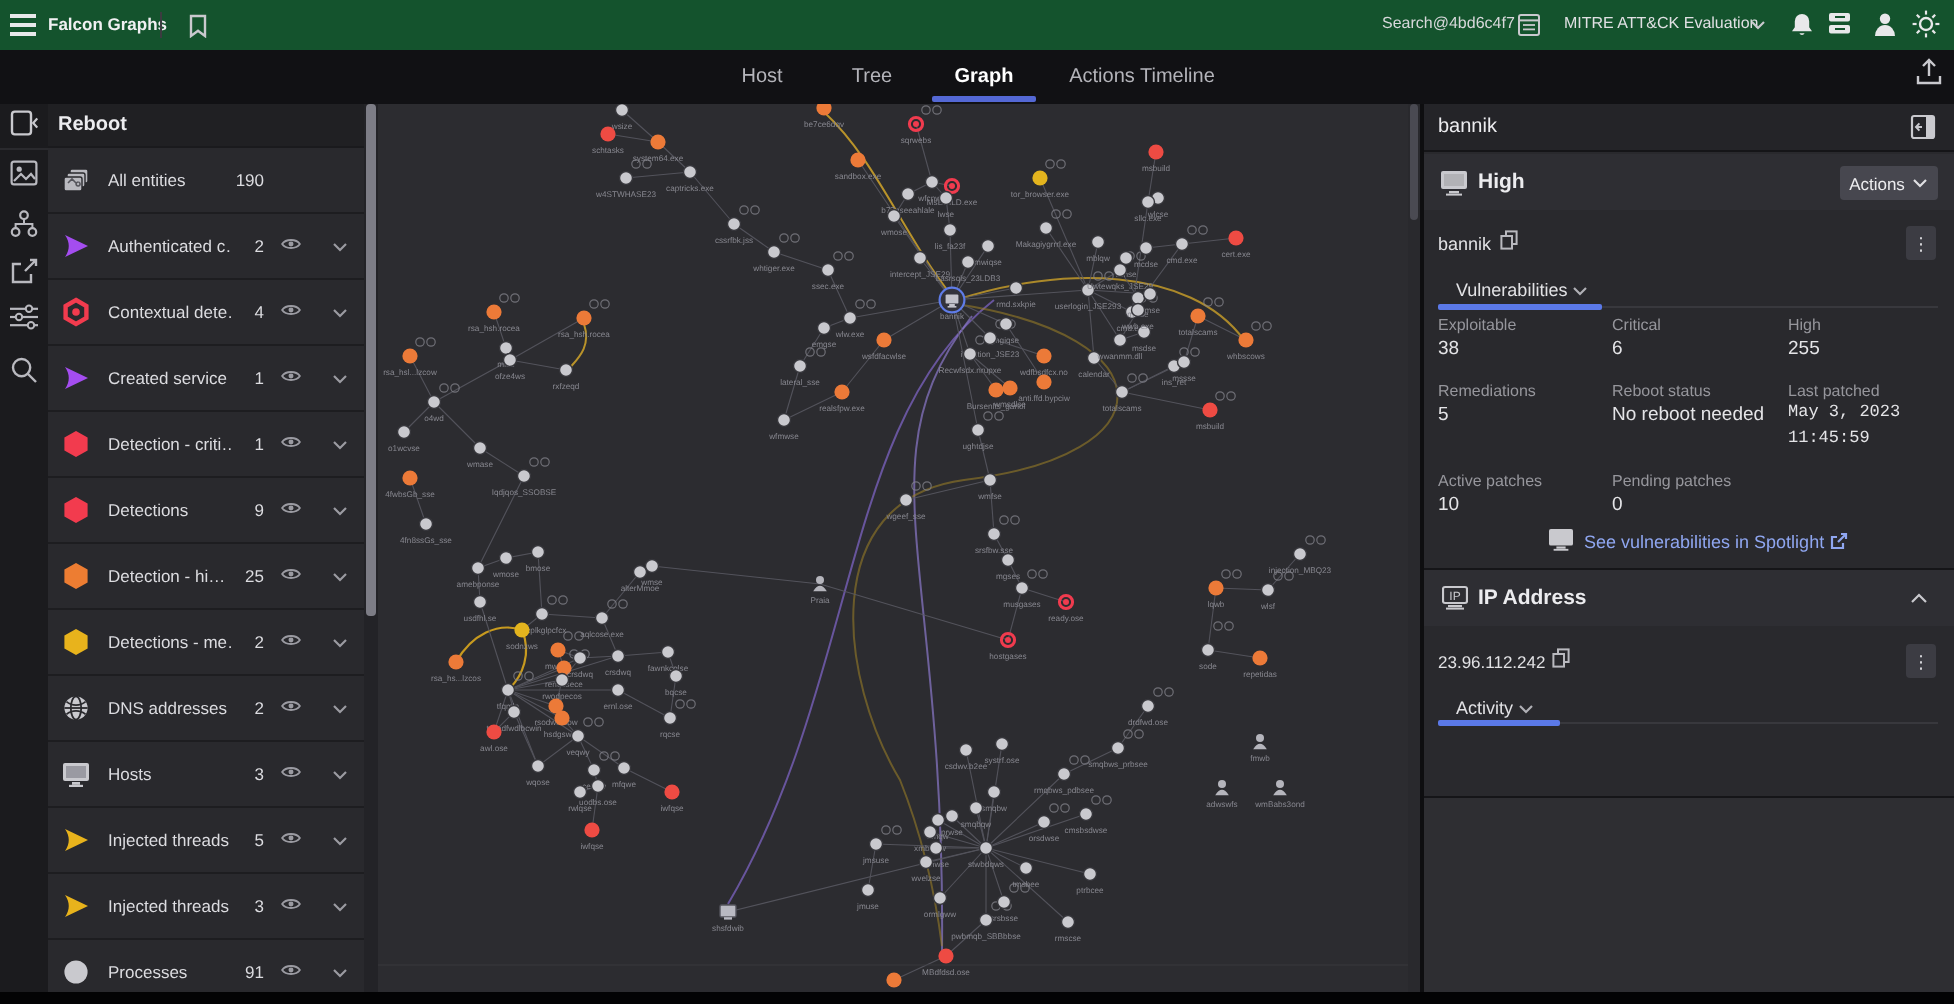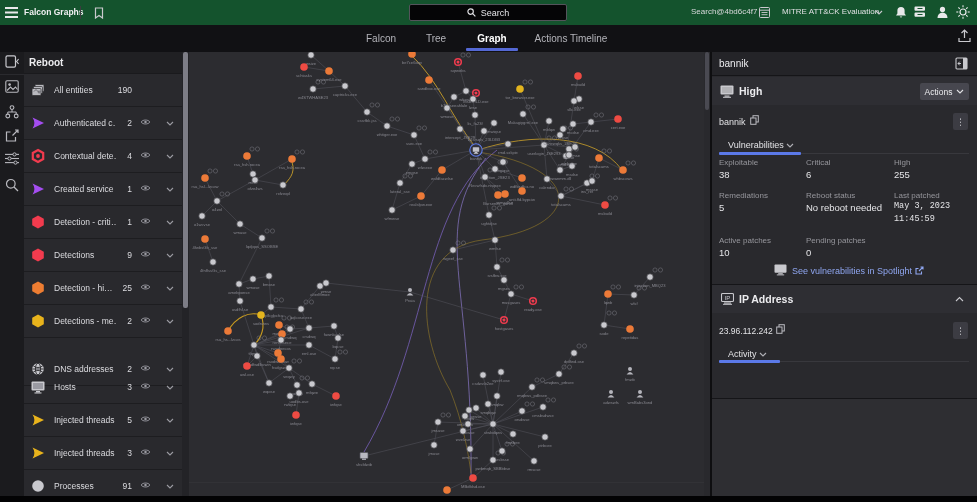--- a/index.html
+++ b/index.html
@@ -48,27 +48,20 @@
         <rect width="13" height="2"></rect>
         <rect y="4.5" width="13" height="2"></rect>
         <rect y="9" width="13" height="2"></rect>
       </g>
     </svg>
   <div class="abs" style="left:24px;top:7px;font-size:8.5px;font-weight:bold;color:#f0f0f2">Falcon Graphs</div>
   <div class="abs" style="left:80px;top:6px;width:1px;height:13px;background:#3c3c40"></div>
   <svg class="abs" style="left:94px;top:7px" width="10" height="12" viewBox="0 0 10 12">
       <path d="M1.5 1 h7 v10 l-3.5 -2.6 L1.5 11 Z" fill="none" stroke="#c9c9ce" stroke-width="1.2"></path>
     </svg>
-  <div class="abs" id="searchbox">
-      <svg width="9" height="9" viewBox="0 0 10 10">
-        <circle cx="4" cy="4" r="3" fill="none" stroke="#e3e3e6" stroke-width="1.3"></circle>
-        <line x1="6.3" y1="6.3" x2="9.3" y2="9.3" stroke="#e3e3e6" stroke-width="1.3"></line>
-      </svg>
-      <span>Search</span>
-    </div>
   <div class="abs" style="left:691px;top:7px;font-size:8px;color:#d8d8db">Search@4bd6c4f7</div>
   <svg class="abs" style="left:759px;top:7px" width="11" height="11" viewBox="0 0 11 11">
       <rect x="0.5" y="0.5" width="10" height="10" rx="1" fill="none" stroke="#c9c9ce"></rect>
       <line x1="0.5" y1="3.2" x2="10.5" y2="3.2" stroke="#c9c9ce"></line>
       <line x1="2.5" y1="5.5" x2="8.5" y2="5.5" stroke="#c9c9ce" stroke-width="0.9"></line>
       <line x1="2.5" y1="7.7" x2="8.5" y2="7.7" stroke="#c9c9ce" stroke-width="0.9"></line>
     </svg>
   <div class="abs" style="left:782px;top:7px;font-size:8px;color:#e0e0e3">MITRE ATT&amp;CK Evaluation</div>
   <svg class="abs" style="left:875px;top:10px" width="8" height="5" viewBox="0 0 8 5">
       <path d="M1 1 L4 4 L7 1" fill="none" stroke="#c9c9ce" stroke-width="1.1"></path>
@@ -100,21 +93,21 @@
         <line x1="10.2" y1="3.8" x2="11.6" y2="2.4"></line>
       </g>
     </svg>
 </div>
 <div class="abs" id="tabbar">
   <svg class="abs" style="left:958px;top:4px" width="13" height="14" viewBox="0 0 13 14">
       <path d="M6.5 1 v8 M3.5 4 L6.5 1 l3 3" fill="none" stroke="#c9c9ce" stroke-width="1.2"></path>
       <path d="M1 9 v3.5 h11 V9" fill="none" stroke="#c9c9ce" stroke-width="1.2"></path>
     </svg>
 </div>
-<div class="abs tab" style="left:356px;width:50px">Falcon</div>
+<div class="abs tab" style="left:356px;width:50px">Host</div>
 <div class="abs tab" style="left:414px;width:44px">Tree</div>
 <div class="abs tab" style="left:466px;width:52px;color:#fff;font-weight:bold">Graph</div>
 <div class="abs tab" style="left:526px;width:90px">Actions Timeline</div>
 <div class="abs" id="underline"></div>
 
 <div class="abs" id="rail">
   <svg class="abs" style="left:5px;top:3px" width="14" height="13" viewBox="0 0 14 13">
       <rect x="1" y="0.8" width="9.5" height="11.4" rx="1.4" fill="none" stroke="#c9c9ce" stroke-width="1.2"></rect>
       <path d="M13.6 4.2 L11.6 6.5 l2 2.3" fill="none" stroke="#c9c9ce" stroke-width="1.1"></path>
     </svg>
@@ -260,21 +253,21 @@
     <span class="nm">Detections - me…</span>
     <span class="ct">2</span>
     <span class="eye"><svg width="11" height="8" viewBox="0 0 12 9">
         <path d="M1 4.5 C3 1.5 9 1.5 11 4.5 C9 7.5 3 7.5 1 4.5 Z" fill="none" stroke="#9b9ba2" stroke-width="1"></path>
         <circle cx="6" cy="4.5" r="1.4" fill="#9b9ba2"></circle>
       </svg></span>
     <span class="ch"><svg width="8" height="5" viewBox="0 0 8 5">
         <path d="M1 1 L4 4 L7 1" fill="none" stroke="#9b9ba2" stroke-width="1.1"></path>
       </svg></span>
   </div>
-<div class="lrow abs" style="top:353px">
+<div class="lrow abs" style="top:338px">
     <svg class="ic" width="16" height="16" viewBox="0 0 16 16">
       <circle cx="8" cy="8" r="5.8" fill="#c9c9ce"></circle>
       <g stroke="#29292d" fill="none" stroke-width="0.9">
         <ellipse cx="8" cy="8" rx="2.6" ry="5.8"></ellipse>
         <line x1="2.2" y1="8" x2="13.8" y2="8"></line>
         <path d="M3.2 4.8 a7.5 7.5 0 0 0 9.6 0 M3.2 11.2 a7.5 7.5 0 0 1 9.6 0"></path>
       </g>
     </svg>
     <span class="nm">DNS addresses</span>
     <span class="ct">2</span>

